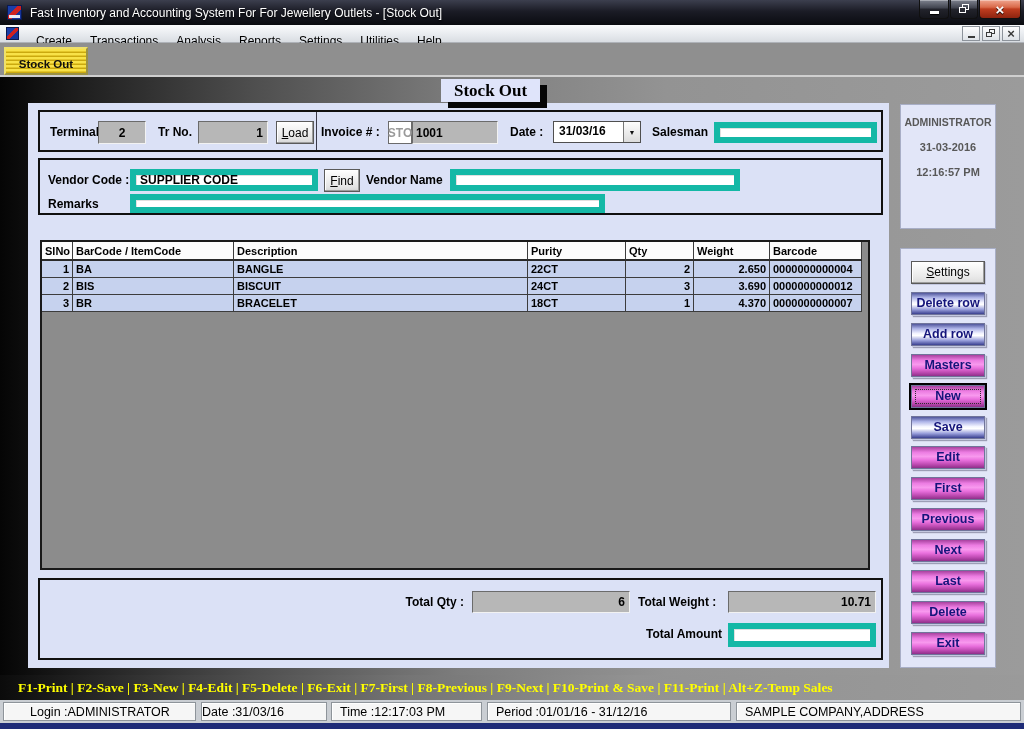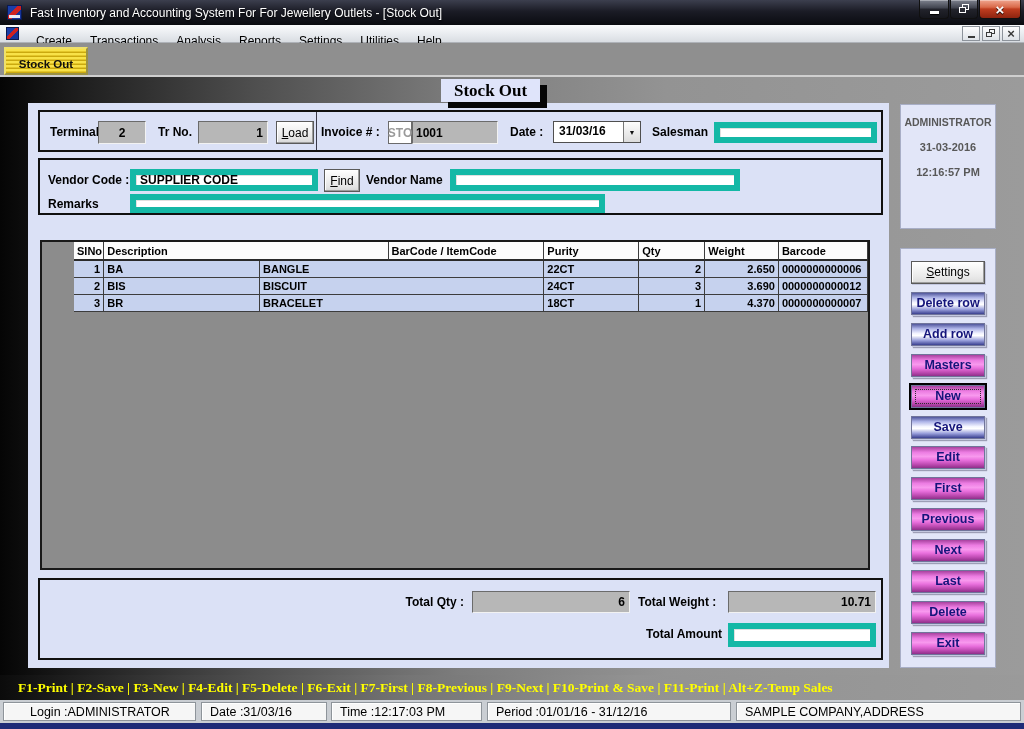--- a/index.html
+++ b/index.html
@@ -97,21 +97,21 @@
 
   .combo { position:absolute; background:#fff; border:1px solid #4f4f4f; display:flex; }
   .combo .combo-text { flex:1; font-size:12px; font-weight:bold; color:#000; padding:2px 0 0 5px; }
   .combo .combo-arrow { width:17px; border-left:1px solid #777;
     background:linear-gradient(180deg,#fdfdfd,#dcdcdc); display:flex; align-items:center; justify-content:center;
     font-size:7px; color:#111; }
 
   
   .grid { position:absolute; left:12px; top:137px; width:830px; height:330px;
     border:2px solid #1a1a1a; background:#8c8c8c; overflow:hidden; }
-  .grow { display:flex;padding-left:32px; }
+  .grow { display:flex; }
   .gcell { border-right:1px solid #3c3c3c; border-bottom:1px solid #3c3c3c;
     font-size:11px; font-weight:bold; color:#000; padding:0 3px; white-space:nowrap; overflow:hidden;
     display:flex; align-items:center; }
   .ghead .gcell { background:#fcfcfc; height:19px; border-bottom:2px solid #2a2a2a; }
   .gbody .gcell { background:#c6d2ee; height:17px; }
   .c0 { width:31px; justify-content:flex-end; }
   .c1 { width:161px; }
   .c2 { width:294px; }
   .c3 { width:98px; }
   .c4 { width:68px; justify-content:flex-end; }
@@ -149,21 +149,21 @@
     display:flex; align-items:center;padding-left:15px; }
   .funcbar-text { color:#ffff00; font-family:"Liberation Serif","DejaVu Serif",serif;
     font-weight:bold; font-size:13.5px; padding-left:3px; white-space:nowrap; }
 
   
   .statusbar { position:absolute; left:0; top:700px; width:1024px; height:23px; background:#caced3; }
   .scell { position:absolute; top:2px; height:19px; background:#f6f6f6; border:1px solid #8e949a;
     box-shadow:inset 1px 1px 0 #fff; font-size:12.5px; color:#000; display:flex; align-items:center;
     white-space:nowrap; overflow:hidden; }
   .sc0 { left:3px;   width:193px; padding-left:26px; }
-  .sc1 { left:201px; width:126px; padding-left:8px; }
+  .sc1 { left:201px; width:126px; }
   .sc2 { left:331px; width:151px; padding-left:8px; }
   .sc3 { left:487px; width:244px; padding-left:8px; }
   .sc4 { left:736px; width:285px; padding-left:8px; }
 
   .bottomstrip { position:absolute; left:0; top:723px; width:1024px; height:6px; background:#1e2b77; }
 </style>
 </head>
 <body>
 
 <div id="screen">
@@ -248,36 +248,36 @@
       <button class="std-btn ul-first" style="left:284px; top:9px; width:36px; height:23px;">Find</button>
       <span class="flabel" style="left:326px; top:13px;">Vendor Name</span>
       <div class="white-input" style="left:410px; top:9px; width:290px; height:22px;"></div>
       <span class="flabel" style="left:8px; top:37px;">Remarks</span>
       <div class="white-input" style="left:90px; top:34px; width:475px; height:19px;"></div>
     </div>
 
     <div class="grid">
       <div class="grow ghead">
           <div class="gcell c0">SlNo</div>
+          <div class="gcell c1">BarCode / ItemCode</div>
           <div class="gcell c2">Description</div>
-          <div class="gcell c1">BarCode / ItemCode</div>
           <div class="gcell c3">Purity</div>
           <div class="gcell c4">Qty</div>
           <div class="gcell c5">Weight</div>
           <div class="gcell c6">Barcode</div>
         </div>
       <div class="gbody">
           <div class="grow">
             <div class="gcell c0">1</div>
             <div class="gcell c1">BA</div>
             <div class="gcell c2">BANGLE</div>
             <div class="gcell c3">22CT</div>
             <div class="gcell c4">2</div>
             <div class="gcell c5">2.650</div>
-            <div class="gcell c6">0000000000006</div>
+            <div class="gcell c6">0000000000004</div>
           </div>
           <div class="grow">
             <div class="gcell c0">2</div>
             <div class="gcell c1">BIS</div>
             <div class="gcell c2">BISCUIT</div>
             <div class="gcell c3">24CT</div>
             <div class="gcell c4">3</div>
             <div class="gcell c5">3.690</div>
             <div class="gcell c6">0000000000012</div>
           </div>

